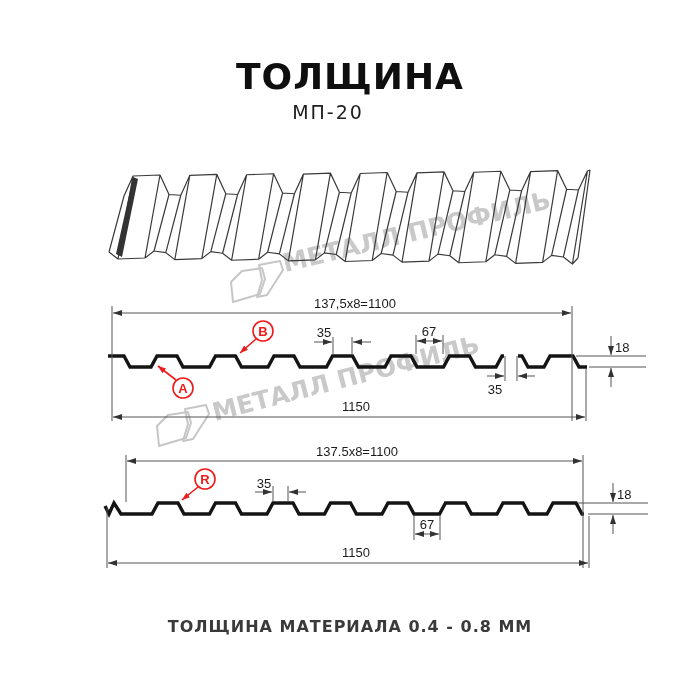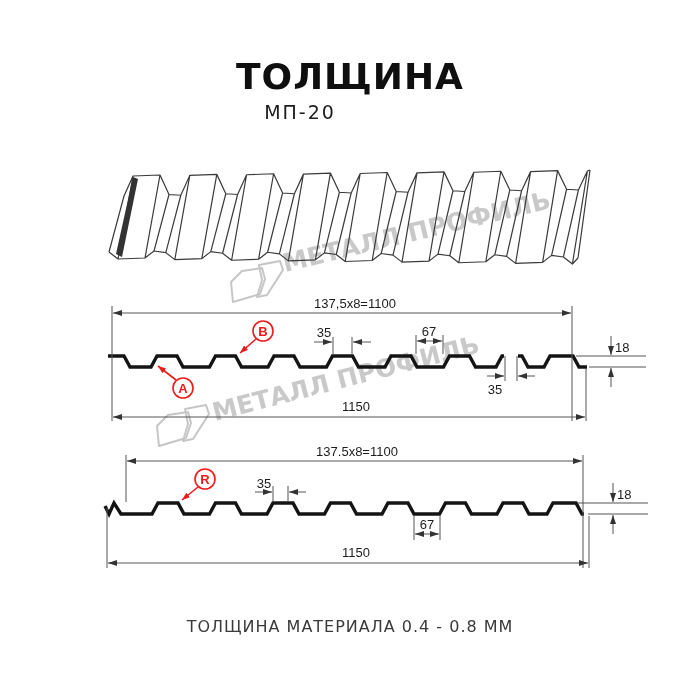--- a/index.html
+++ b/index.html
@@ -3,23 +3,23 @@
 <meta charset="utf-8">
 <style>
   html,body{margin:0;padding:0;background:#ffffff;}
   #stage{position:relative;width:700px;height:700px;background:#ffffff;overflow:hidden;
          font-family:"Liberation Sans",sans-serif;}
   .title{position:absolute;left:0;top:56px;width:700px;text-align:center;
          font-family:"DejaVu Sans",sans-serif;font-weight:700;font-size:36px;
          letter-spacing:1px;color:#0f0f0f;}
   .subtitle{position:absolute;left:0;top:101px;width:600px;text-align:center;
          font-family:"DejaVu Sans",sans-serif;font-weight:400;font-size:19px;
-         letter-spacing:2px;color:#1d1d1d;}
+         letter-spacing:2px;color:#1d1d1d;padding-left:28px;}
   .footer{position:absolute;left:0;top:617px;width:700px;text-align:center;
-         font-family:"DejaVu Sans",sans-serif;font-weight:400;font-size:16px;
+         font-family:"DejaVu Sans",sans-serif;font-weight:700;font-size:16px;
          letter-spacing:1px;color:#3a3a3a;}
   svg{position:absolute;left:0;top:0;}
   .thin{stroke:#555555;stroke-width:1;fill:none;}
   .dimtxt{font-family:"Liberation Sans",sans-serif;font-size:13px;fill:#1c1c1c;}
   .profile{stroke:#141414;stroke-width:3.4;fill:none;stroke-linejoin:miter;}
   .sheet{stroke:#3a3a3a;stroke-width:1.2;fill:none;stroke-linejoin:round;}
   .red{stroke:#ee1b1b;fill:none;stroke-width:1.6;}
   .redtxt{font-family:"Liberation Sans",sans-serif;font-size:13px;font-weight:700;fill:#ee1b1b;}
   .wmtext{font-family:"DejaVu Sans",sans-serif;font-weight:700;font-size:25px;fill:#c9c9c9;}
   .wmlogo{stroke:#c6c6c6;stroke-width:2;fill:none;stroke-linejoin:round;}

